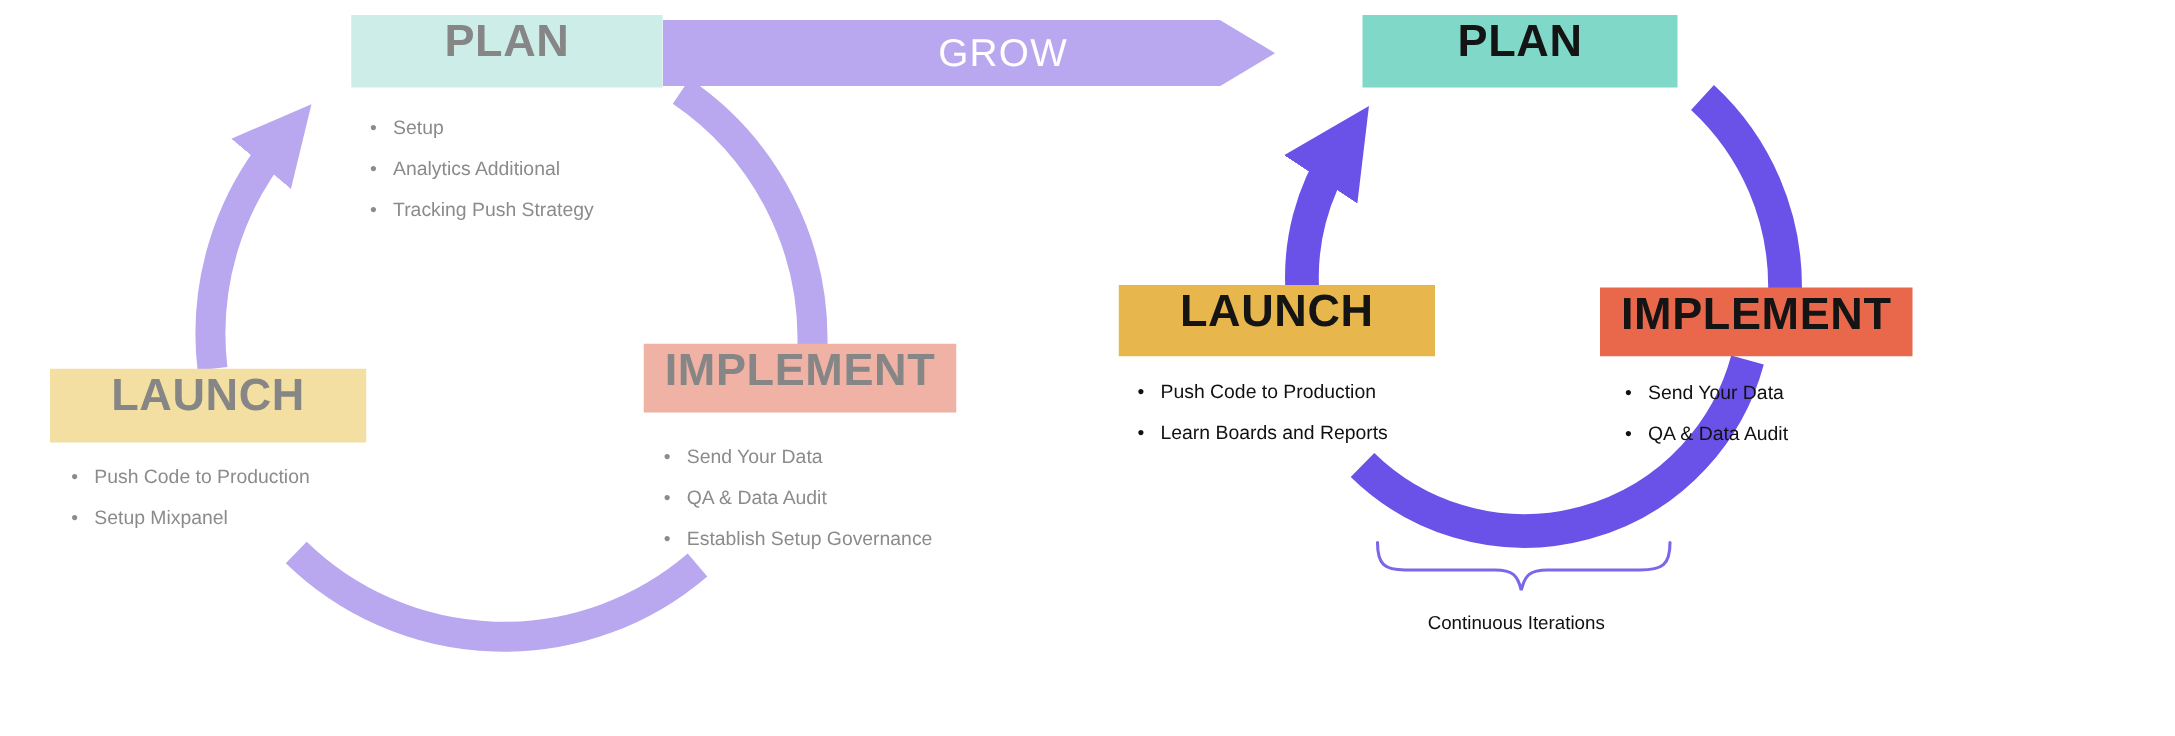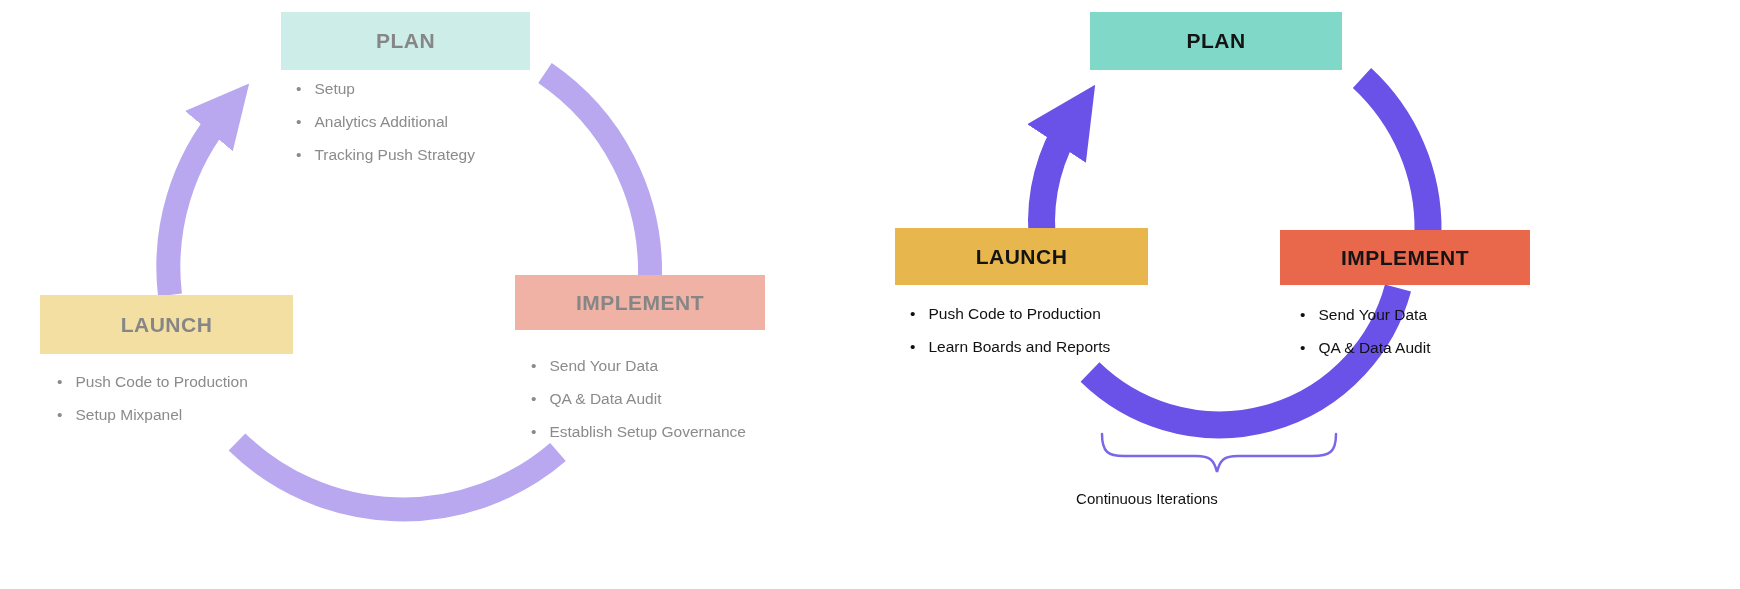--- a/index.html
+++ b/index.html
@@ -14,59 +14,59 @@
 
   svg.arrows { position:absolute; inset:0; z-index:0; }
   .arc-left  { fill:none; stroke:var(--left-arrow,#b9a7f0);  stroke-width:24; }
   .arc-right { fill:none; stroke:var(--right-arrow,#6a52e8); stroke-width:27; }
   .head-left  { fill:var(--left-arrow,#b9a7f0); }
   .head-right { fill:var(--right-arrow,#6a52e8); }
   .brace { fill:none; stroke:var(--brace,#7a68ea); stroke-width:2.5; stroke-linecap:round; }
 
   .box {
     position:absolute; z-index:2;
-    display:flex; align-items:center; justify-content:center;
-    font-weight:bold; font-size:21px; letter-spacing:0.5px;
+    display:flex; align-items:flex-start; justify-content:center;
+    font-weight:bold; font-size:36px; letter-spacing:0.5px;
   }
   .box.muted { color:#868686; }
   .box.vivid { color:#141414; }
 
   #box-left-plan      { left:281px;  top:12px;  width:249px; height:58px; background:var(--left-plan-bg,#cdeee8); }
   #box-left-implement { left:515px;  top:275px; width:250px; height:55px; background:var(--left-implement-bg,#f0b2a4); }
   #box-left-launch    { left:40px;   top:295px; width:253px; height:59px; background:var(--left-launch-bg,#f4dfa2); }
   #box-right-plan     { left:1090px; top:12px;  width:252px; height:58px; background:var(--right-plan-bg,#7fd8c8); }
   #box-right-launch   { left:895px;  top:228px; width:253px; height:57px; background:var(--right-launch-bg,#e7b74d); }
   #box-right-implement{ left:1280px; top:230px; width:250px; height:55px; background:var(--right-implement-bg,#e9684b); }
 
   .blist { position:absolute; z-index:2; list-style:none; font-size:15.5px; }
   .blist li { display:flex; align-items:flex-start; margin-bottom:14px; line-height:19px; white-space:nowrap; }
   .blist li::before { content:"\2022"; margin-right:13px; }
   .blist.muted-text { color:#8b8b8b; }
   .blist.vivid-text { color:#111111; }
 
-  #list-left-plan      { left:296px;  top:79px;  }
+  #list-left-plan      { left:296px;  top:93px;  }
   #list-left-implement { left:531px;  top:356px; }
   #list-left-launch    { left:57px;   top:372px; }
   #list-right-plan     { left:1105px; top:88px;  }
   #list-right-launch   { left:910px;  top:304px; }
   #list-right-implement{ left:1300px; top:305px; }
 
   #grow {
     position:absolute; z-index:1;
     left:530px; top:16px; width:490px; height:53px;
     background:var(--grow-bar,#b9a7f0);
     clip-path:polygon(0 0, 91% 0, 100% 50%, 91% 100%, 0 100%);
     display:flex; align-items:center; justify-content:center;
     color:#ffffff; font-size:31px; letter-spacing:1px; font-weight:normal;
     padding-left:100px; padding-right:45px;
   }
 
   .caption {
     position:absolute; z-index:2;
-    left:1047px; top:490px; width:200px;
+    left:1113px; top:490px; width:200px;
     text-align:center; font-size:15px; color:#111111;
   }
 </style>
 </head>
 <body>
 
 <div class="stage">
 
   <svg class="arrows" viewBox="0 0 1740 589">
     <defs>
@@ -82,20 +82,23 @@
     <path class="arc-left" d="M 545 73 A 240 240 0 0 1 650 276"></path>
     <path class="arc-left" d="M 558 452 A 238 238 0 0 1 237 442"></path>
 
     <path class="arc-right" d="M 1042 235 A 185 185 0 0 1 1072 120" marker-end="url(#mh-right)"></path>
     <path class="arc-right" d="M 1362 78 A 205 205 0 0 1 1428 232"></path>
     <path class="arc-right" d="M 1398 288 A 185 185 0 0 1 1090 372"></path>
 
     <path class="brace" d="M 1102 434 C 1102 452 1108 456 1124 456 L 1196 456 C 1210 456 1214 460 1217 472 C 1220 460 1224 456 1238 456 L 1312 456 C 1330 456 1336 452 1336 434"></path>
   </svg>
 
+  <div id="grow">
+    <span>GROW</span>
+  </div>
 
   <div id="box-left-plan" class="box muted">
     <span>PLAN</span>
   </div>
   <div id="box-left-implement" class="box muted">
     <span>IMPLEMENT</span>
   </div>
   <div id="box-left-launch" class="box muted">
     <span>LAUNCH</span>
   </div>

